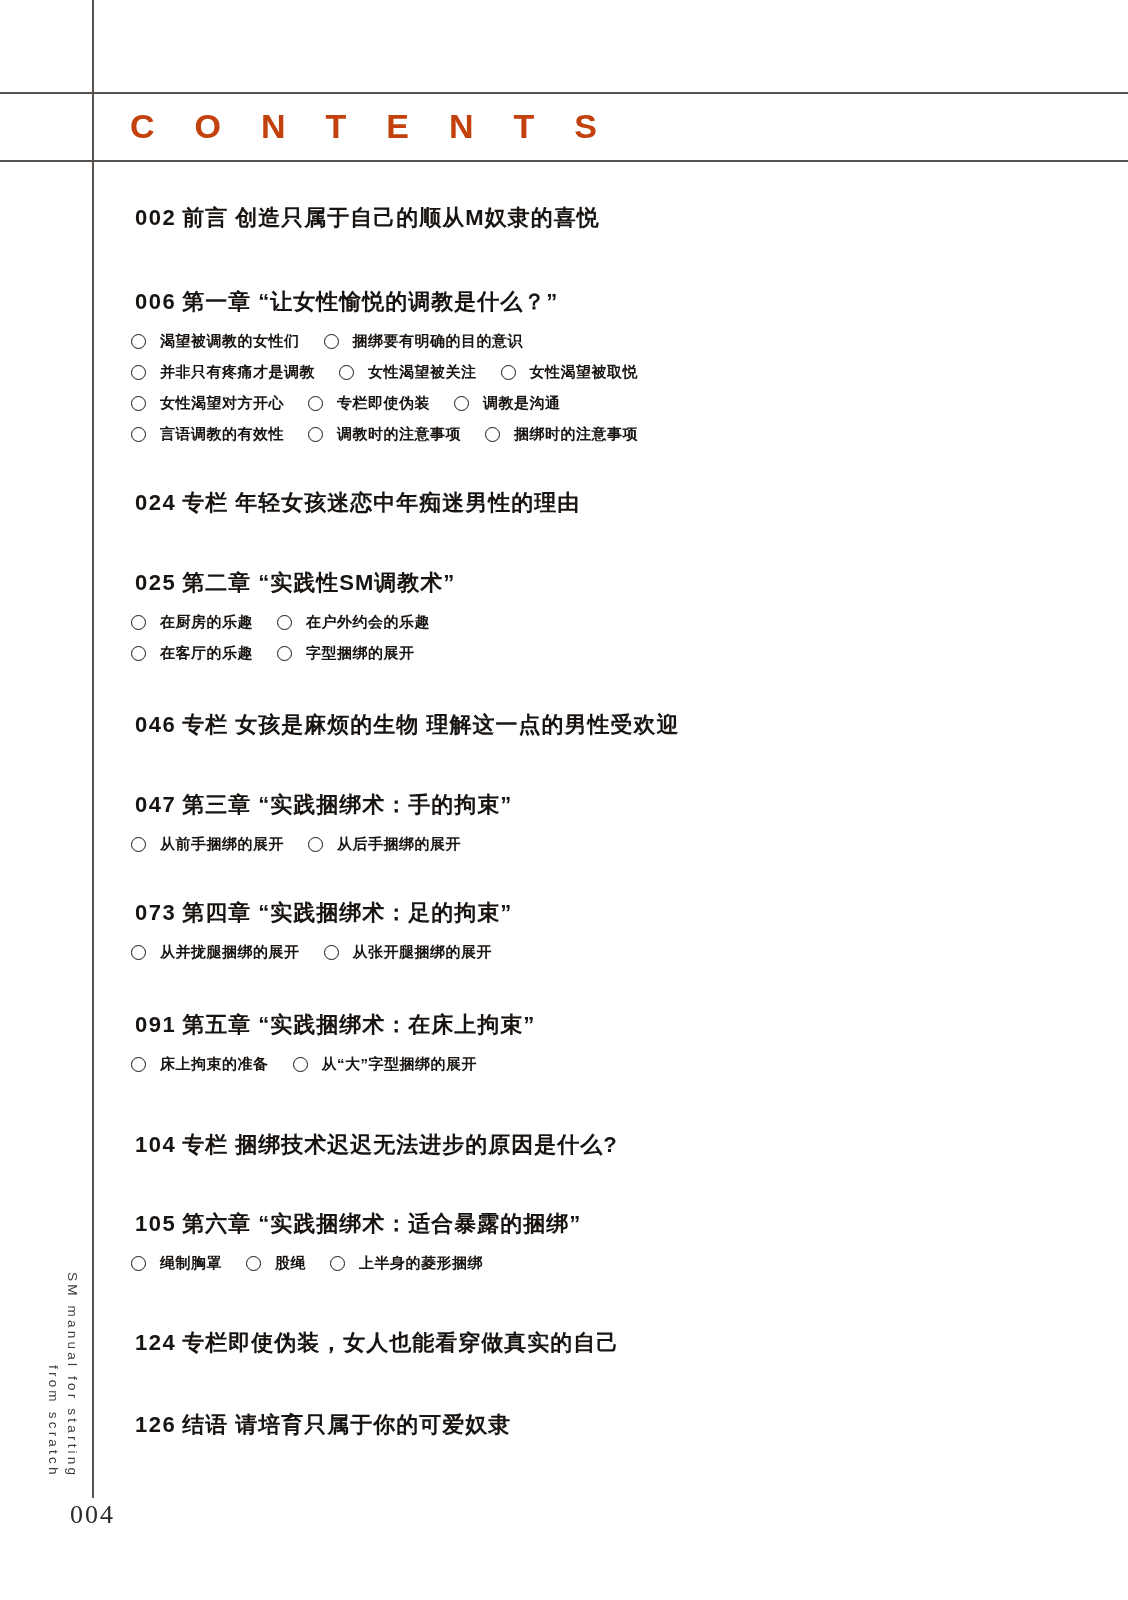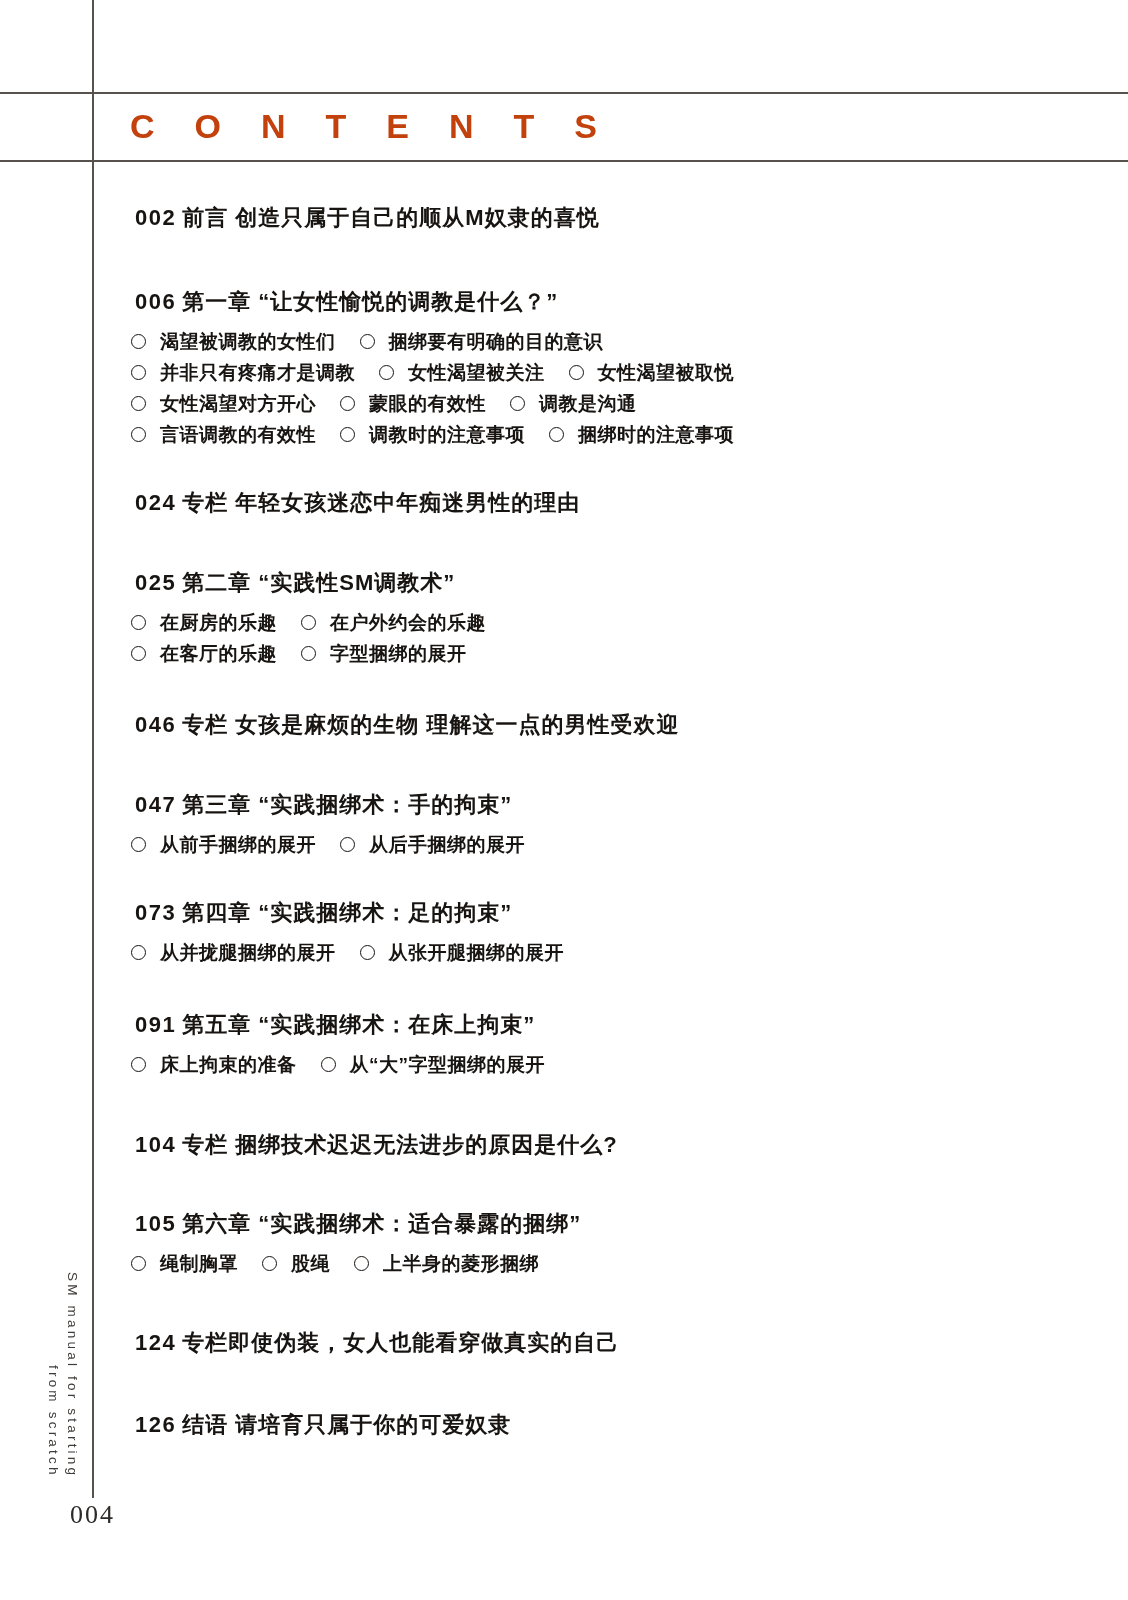--- a/index.html
+++ b/index.html
@@ -18,21 +18,21 @@
     position:absolute;left:130px;top:102px;
     font-size:34px;font-weight:600;letter-spacing:40px;
     color:#c2410c;white-space:nowrap;line-height:48px;
   }
   
   .entry{position:absolute;left:135px;white-space:nowrap;}
   .entry-title{font-size:22px;font-weight:700;line-height:28px;letter-spacing:1px;color:#181411;}
   .entry-title .num{margin-right:6px;letter-spacing:1.5px;}
   .bullets{margin-top:10px;margin-left:-4px;}
   .brow{display:flex;align-items:center;column-gap:24px;height:31px;}
-  .bitem{display:inline-flex;align-items:center;font-size:19px;font-weight:600;letter-spacing:0.5px;color:#181411;}
+  .bitem{display:inline-flex;align-items:center;font-size:15px;font-weight:600;letter-spacing:0.5px;color:#181411;}
   .bcircle{width:13px;height:13px;border:1.6px solid #181411;border-radius:50%;margin-right:14px;flex:none;background:transparent;}
   
   .spine{
     position:absolute;left:42px;top:1246px;height:232px;width:40px;
     writing-mode:vertical-rl;text-orientation:mixed;text-align:end;
     font-size:13.5px;letter-spacing:3.2px;line-height:19.5px;
     color:#3f3b38;white-space:nowrap;
   }
   
   .pagenum{
@@ -81,21 +81,21 @@
             <span>女性渴望被取悦</span>
           </span>
         </div>
         <div class="brow">
           <span class="bitem">
             <span class="bcircle"></span>
             <span>女性渴望对方开心</span>
           </span>
           <span class="bitem">
             <span class="bcircle"></span>
-            <span>蒙眼的有效性</span>
+            <span>专栏即使伪装</span>
           </span>
           <span class="bitem">
             <span class="bcircle"></span>
             <span>调教是沟通</span>
           </span>
         </div>
         <div class="brow">
           <span class="bitem">
             <span class="bcircle"></span>
             <span>言语调教的有效性</span>

